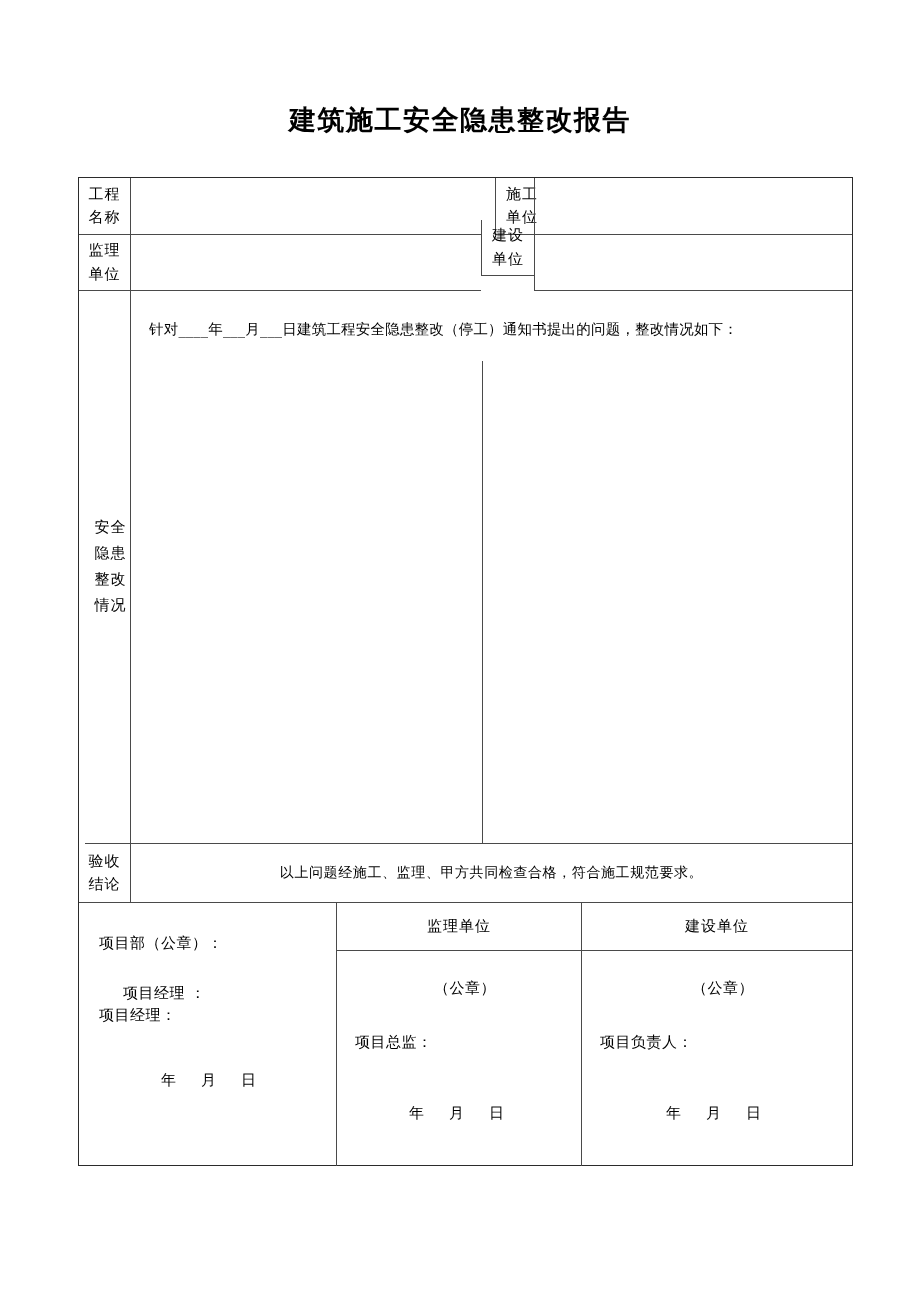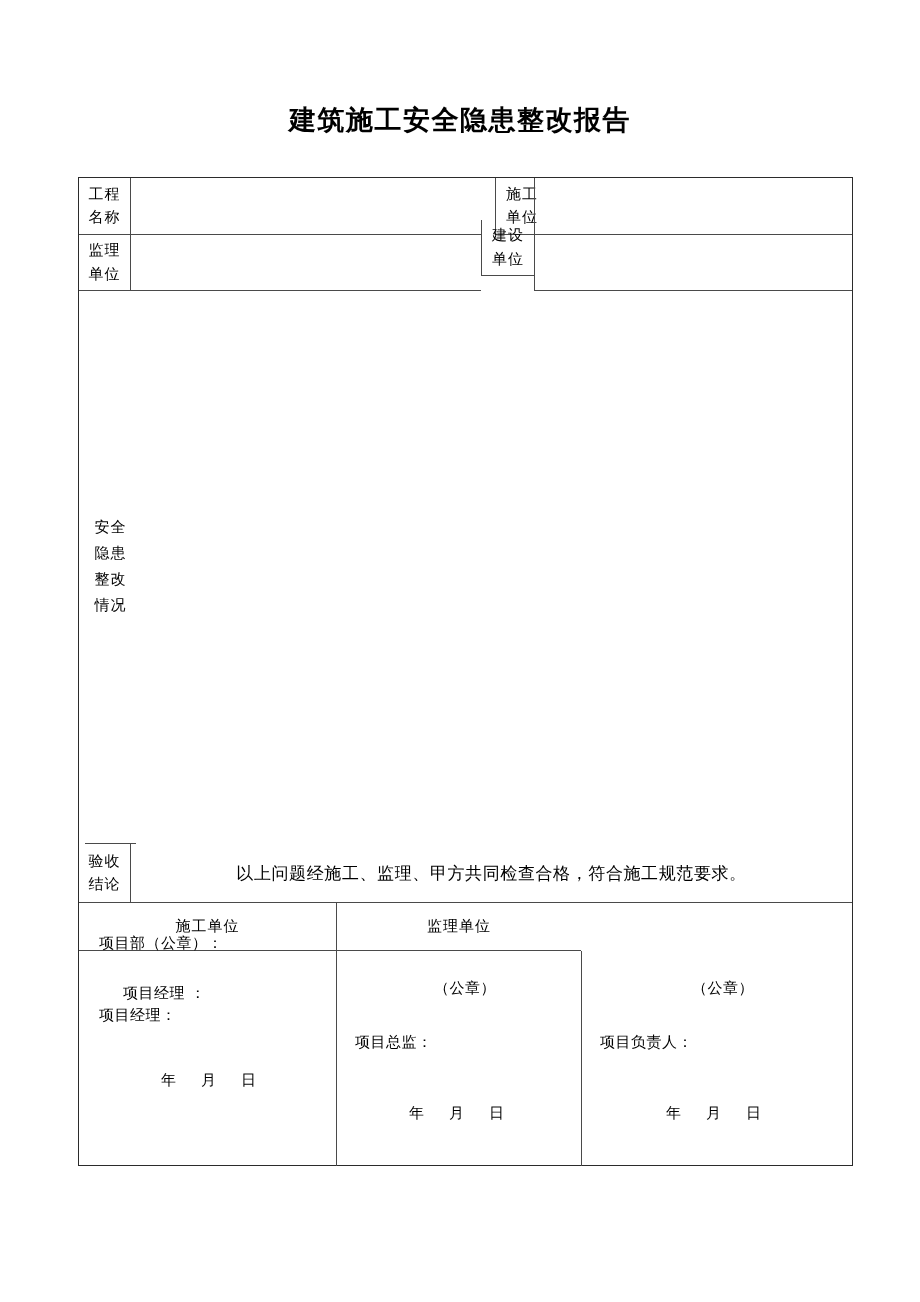--- a/index.html
+++ b/index.html
@@ -91,21 +91,21 @@
     font-size: 15px;
     letter-spacing: 1px;
     white-space: nowrap;
   }
 
   .conclusion-text {
     display: flex;
     align-items: center;
     justify-content: center;
     height: 100%;
-    font-size: 17px;
+    font-size: 14px;
     letter-spacing: 0.6px;
     white-space: nowrap;
   }
 
   
   .narrative {
     font-size: 14.5px;
     line-height: 1.7;
     letter-spacing: 0.2px;
     padding: 26px 12px 0 18px;
@@ -193,36 +193,41 @@
 
     <div class="cell bb" style="left:6px; top:113px; width:51px; height:553px;">
       <div class="vlabel-tall">
         <span>安全</span>
         <span>隐患</span>
         <span>整改</span>
         <span>情况</span>
       </div>
     </div>
 
+    <div class="cell bb bl" style="left:51px; top:113px; width:722px; height:553px;">
+      <div class="narrative">针对____年___月___日建筑工程安全隐患整改（停工）通知书提出的问题，整改情况如下：</div>
+
+      <div class="stray-divider" style="left:351px; top:70px; height:483px;"></div>
+    </div>
 
     <div class="cell bb" style="left:0px; top:666px; width:51px; height:59px;">
       <div class="vlabel">
         <span>验收</span>
         <span>结论</span>
       </div>
     </div>
     <div class="cell bb bl" style="left:51px; top:666px; width:722px; height:59px;">
       <div class="conclusion-text">以上问题经施工、监理、甲方共同检查合格，符合施工规范要求。</div>
     </div>
 
-    <div class="cell bb" style="left:0px; top:725px; width:257px; height:48px;">
-      <div class="center-label">施工单位</div>
-    </div>
     <div class="cell bb bl" style="left:257px; top:725px; width:245px; height:48px;">
       <div class="center-label">监理单位</div>
+    </div>
+    <div class="cell bb bl" style="left:502px; top:725px; width:271px; height:48px;">
+      <div class="center-label">建设单位</div>
     </div>
 
     <div class="cell" style="left:0px; top:728px; width:257px; height:215px;">
       <div class="sig">
         <div class="line" style="left:20px; top:28px;">项目部（公章）：</div>
         <div class="line" style="left:20px; top:78px;margin-left:24px;">项目经理 ：</div>
         <div class="line" style="left:20px; top:100px;">项目经理：</div>
         <div class="date-row" style="left:82px; top:165px;">
           <span class="seg">年</span><span class="seg">月</span><span class="seg">日</span>
         </div>

